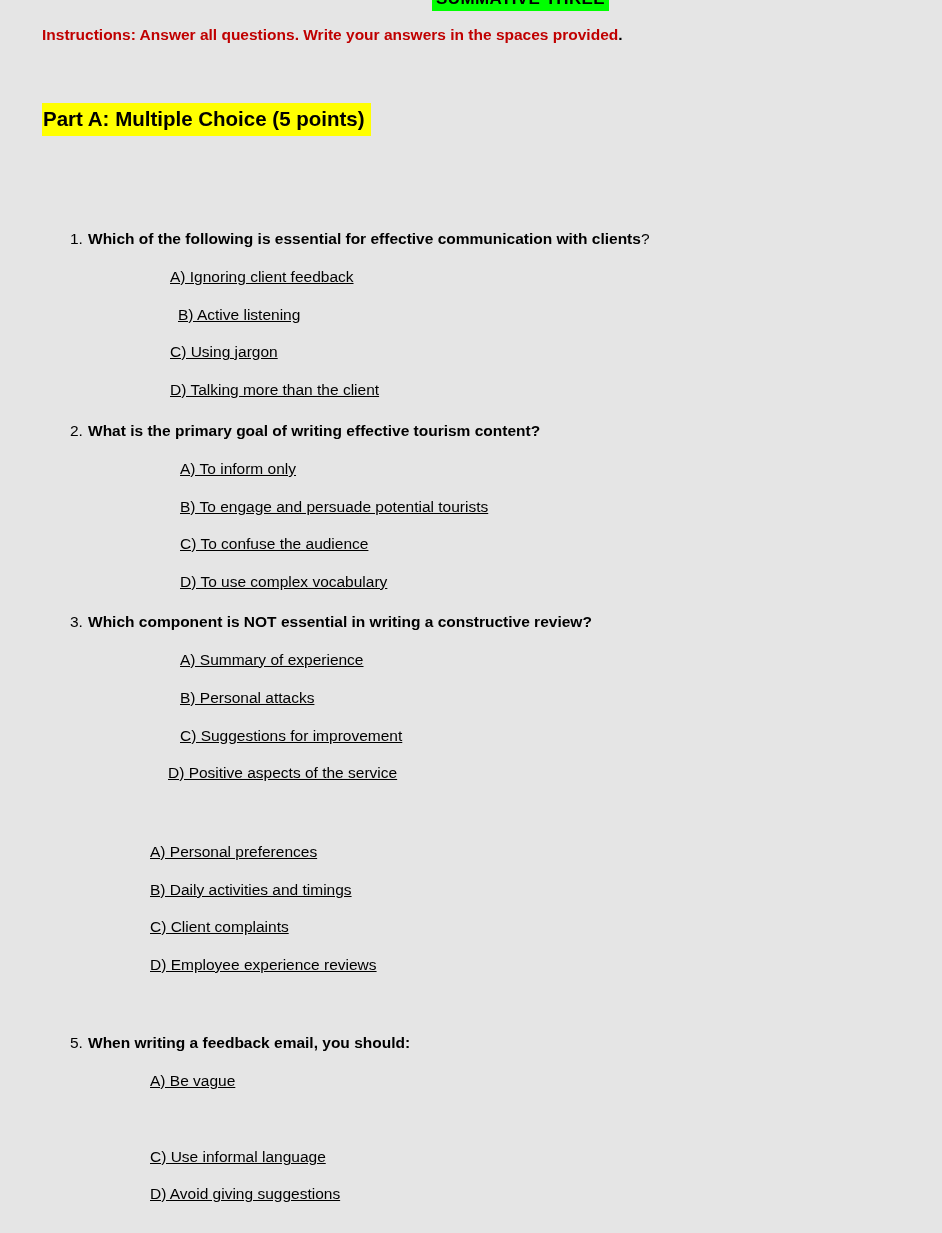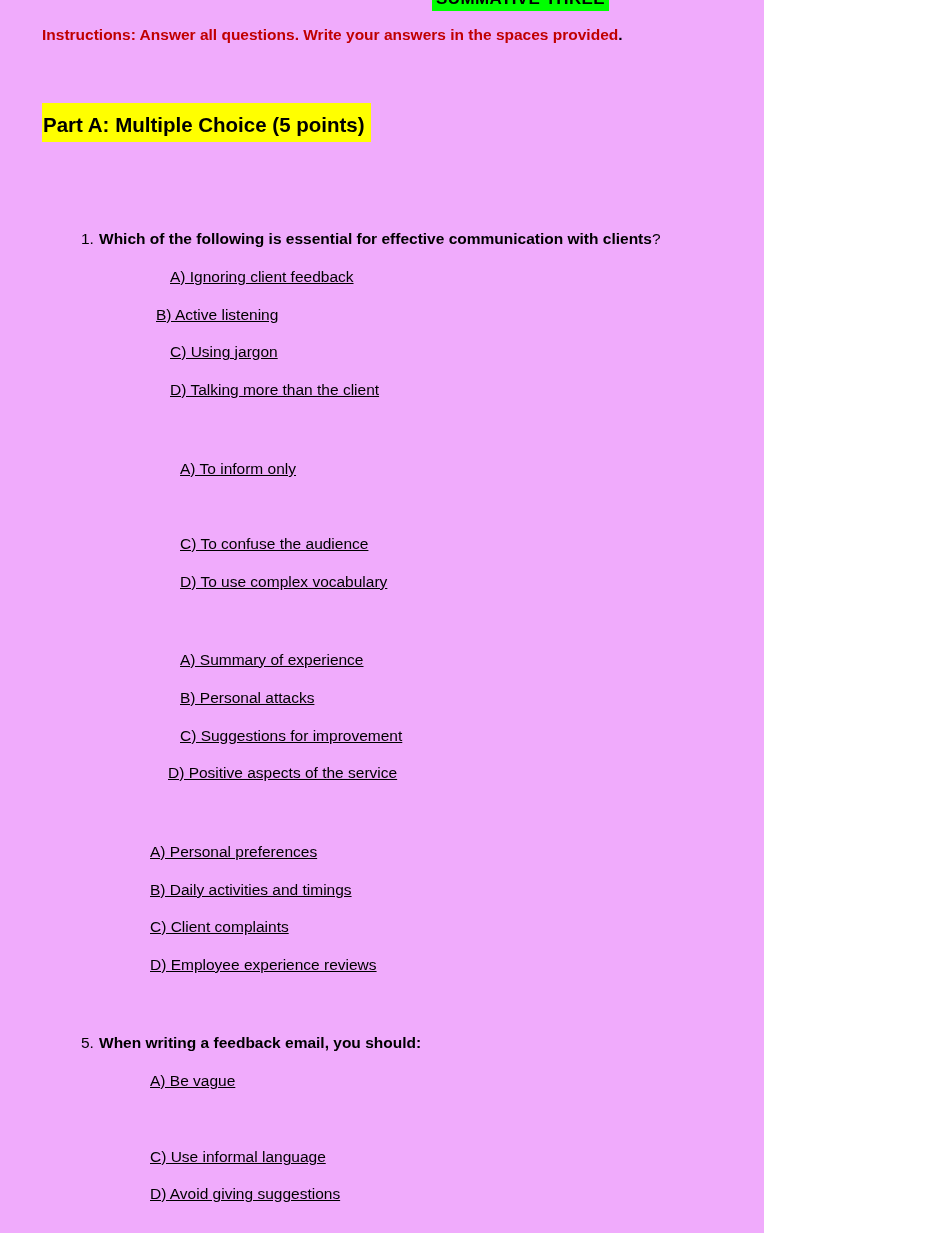--- a/index.html
+++ b/index.html
@@ -2,23 +2,23 @@
 <html style="--green: #00ff00; --yellow: #ffff00; --red: #c00000;"><head>
 <meta charset="utf-8">
 <style>
   html, body {
     margin: 0;
     padding: 0;
     background: #ffffff;
   }
   .page {
     position: relative;
-    width: 764px;
+    width: 942px;
     height: 1233px;
-    background: #f0abfc;
+    background: #e5e5e5;
     overflow: hidden;
     font-family: "Liberation Sans", sans-serif;
     color: #000000;
   }
 
   
   .doc-title {
     position: absolute;
     left: 432px;
     top: -13px;
@@ -43,40 +43,39 @@
   .instructions .period { color: #000000; }
 
   .part-heading {
     position: absolute;
     left: 42px;
     top: 103px;
     font-size: 20.5px;
     font-weight: bold;
     line-height: 26px;
     background: var(--yellow, #ffff00);
-    padding: 9px 6px 4px 1px;
+    padding: 3px 6px 4px 1px;
     white-space: nowrap;
   }
 
   .choose-line {
     position: absolute;
     left: 42px;
     top: 150px;
     font-size: 15.5px;
     line-height: 18px;
     white-space: nowrap;
   }
 
   .q {
     position: absolute;
     left: 70px;
     font-size: 15.5px;
     line-height: 18px;
     white-space: nowrap;
-    margin-left: 11px;
   }
   .q .num {
     display: inline-block;
     width: 18px;
     font-weight: normal;
   }
   .q .qbold { font-weight: bold; }
   .q .qplain { font-weight: normal; }
 
   .opt {
@@ -94,28 +93,31 @@
 
   <div class="doc-title">SUMMATIVE THREE</div>
 
   <div class="instructions"><span>Instructions: Answer all questions. Write your answers in the spaces provided</span><span class="period">.</span></div>
 
   <div class="part-heading">Part A: Multiple Choice (5 points)</div>
 
 
   <div class="q" style="top:230px"><span class="num">1.</span><span class="qbold">Which of the following is essential for effective communication with clients</span><span class="qplain">?</span></div>
   <div class="opt" style="top:268px;left:170px">A) Ignoring client feedback</div>
-  <div class="opt" style="top:306px;left:156px">B) Active listening</div>
+  <div class="opt" style="top:306px;left:178px">B) Active listening</div>
   <div class="opt" style="top:343px;left:170px">C) Using jargon</div>
   <div class="opt" style="top:381px;left:170px">D) Talking more than the client</div>
 
+  <div class="q" style="top:422px"><span class="num">2.</span><span class="qbold">What is the primary goal of writing effective tourism content?</span><span class="qplain"></span></div>
   <div class="opt" style="top:460px;left:180px">A) To inform only</div>
+  <div class="opt" style="top:498px;left:180px">B) To engage and persuade potential tourists</div>
   <div class="opt" style="top:535px;left:180px">C) To confuse the audience</div>
   <div class="opt" style="top:573px;left:180px">D) To use complex vocabulary</div>
 
+  <div class="q" style="top:613px"><span class="num">3.</span><span class="qbold">Which component is NOT essential in writing a constructive review?</span><span class="qplain"></span></div>
   <div class="opt" style="top:651px;left:180px">A) Summary of experience</div>
   <div class="opt" style="top:689px;left:180px">B) Personal attacks</div>
   <div class="opt" style="top:727px;left:180px">C) Suggestions for improvement</div>
   <div class="opt" style="top:764px;left:168px">D) Positive aspects of the service</div>
 
   <div class="opt" style="top:843px;left:150px">A) Personal preferences</div>
   <div class="opt" style="top:881px;left:150px">B) Daily activities and timings</div>
   <div class="opt" style="top:918px;left:150px">C) Client complaints</div>
   <div class="opt" style="top:956px;left:150px">D) Employee experience reviews</div>
 

